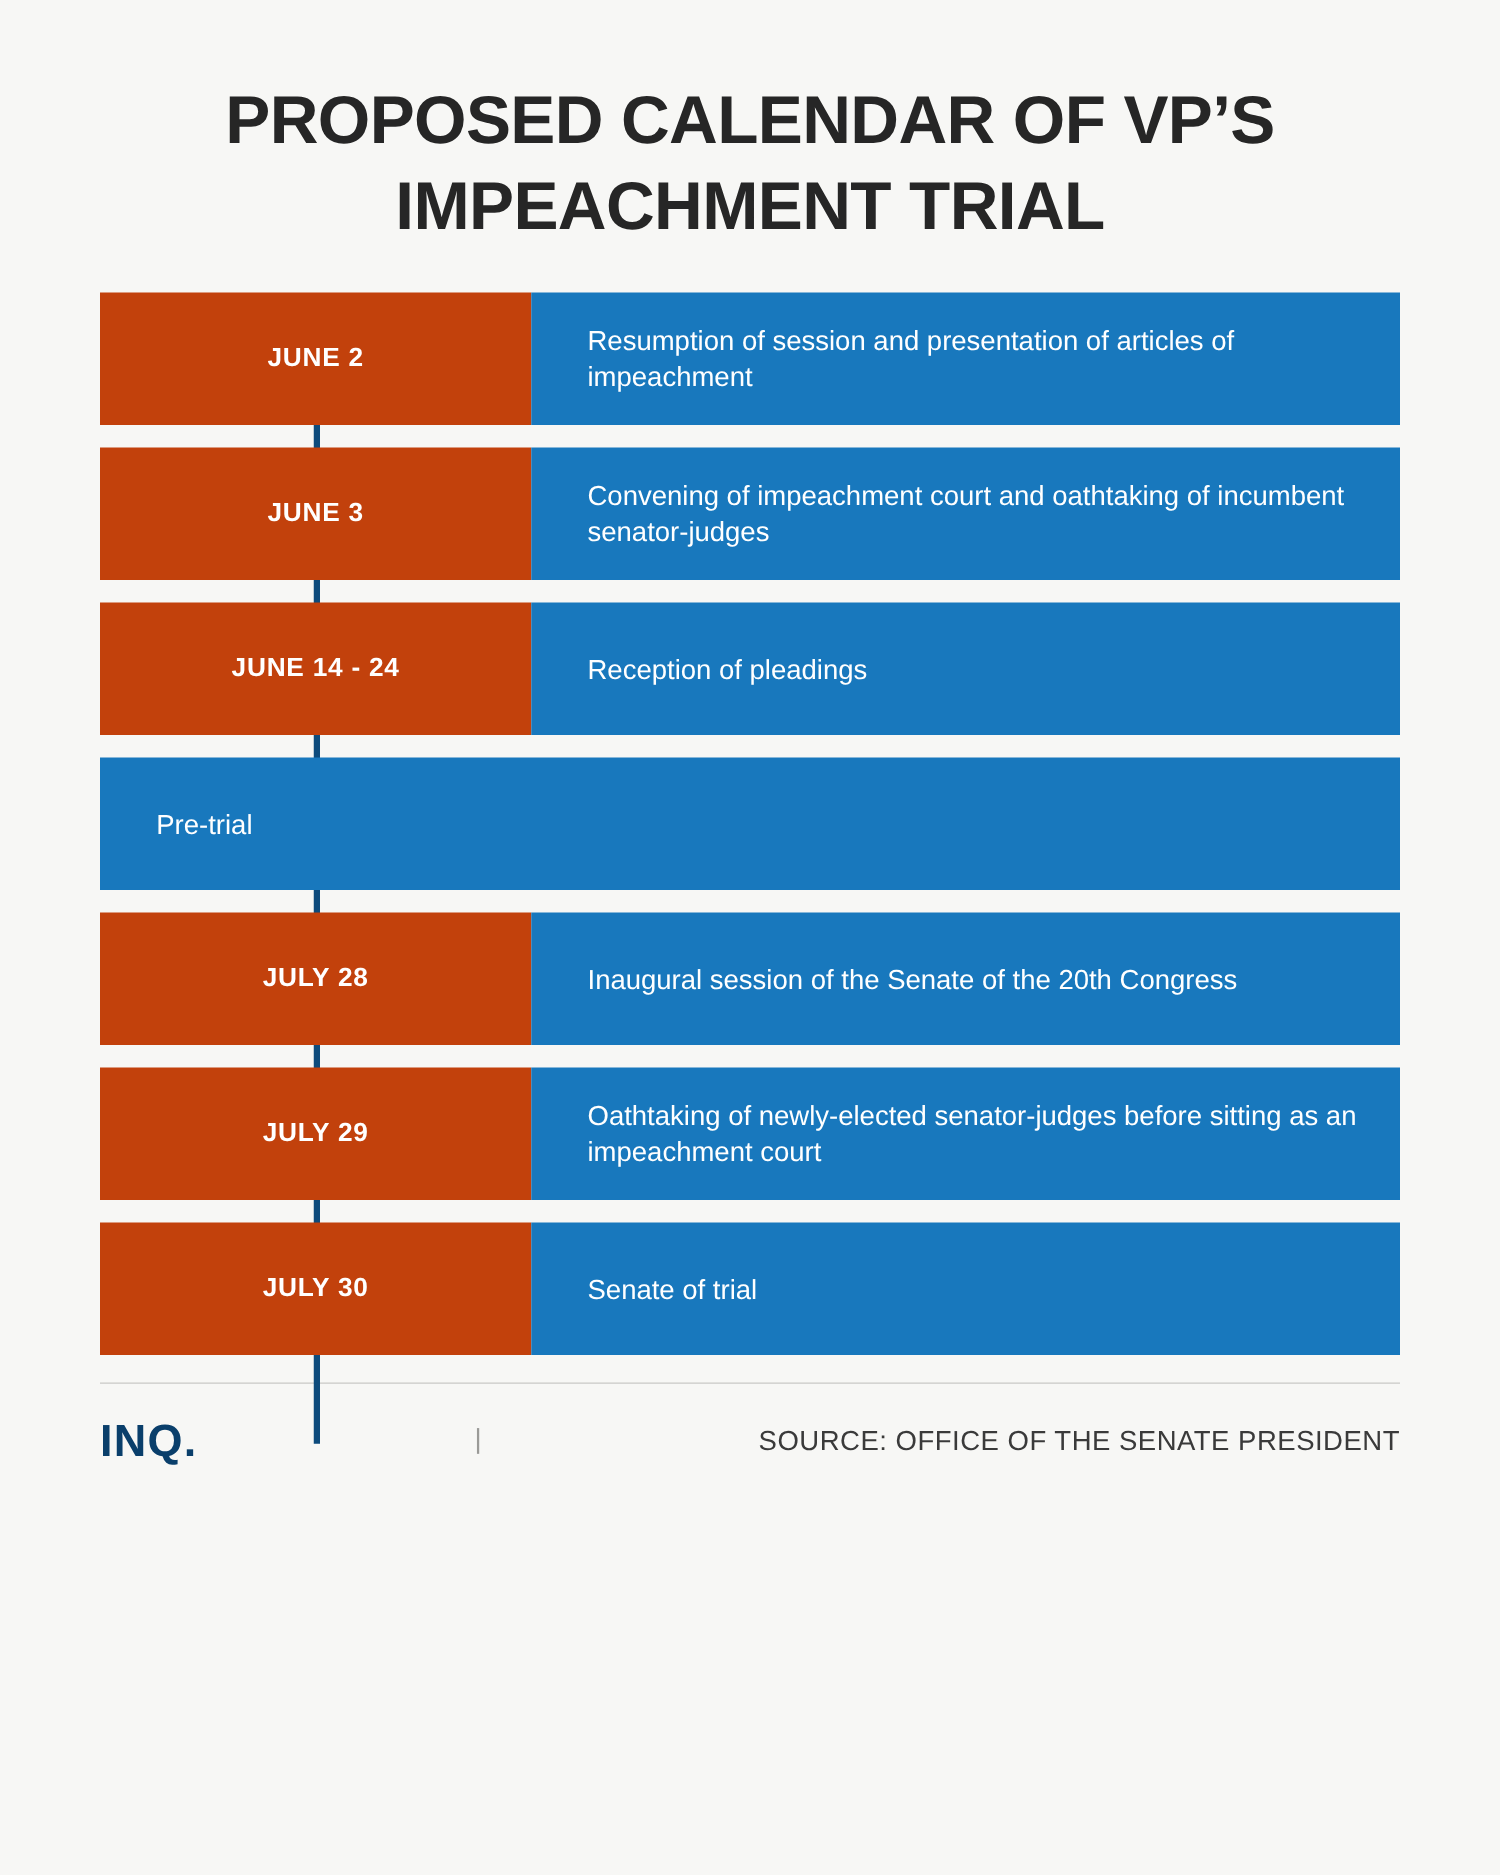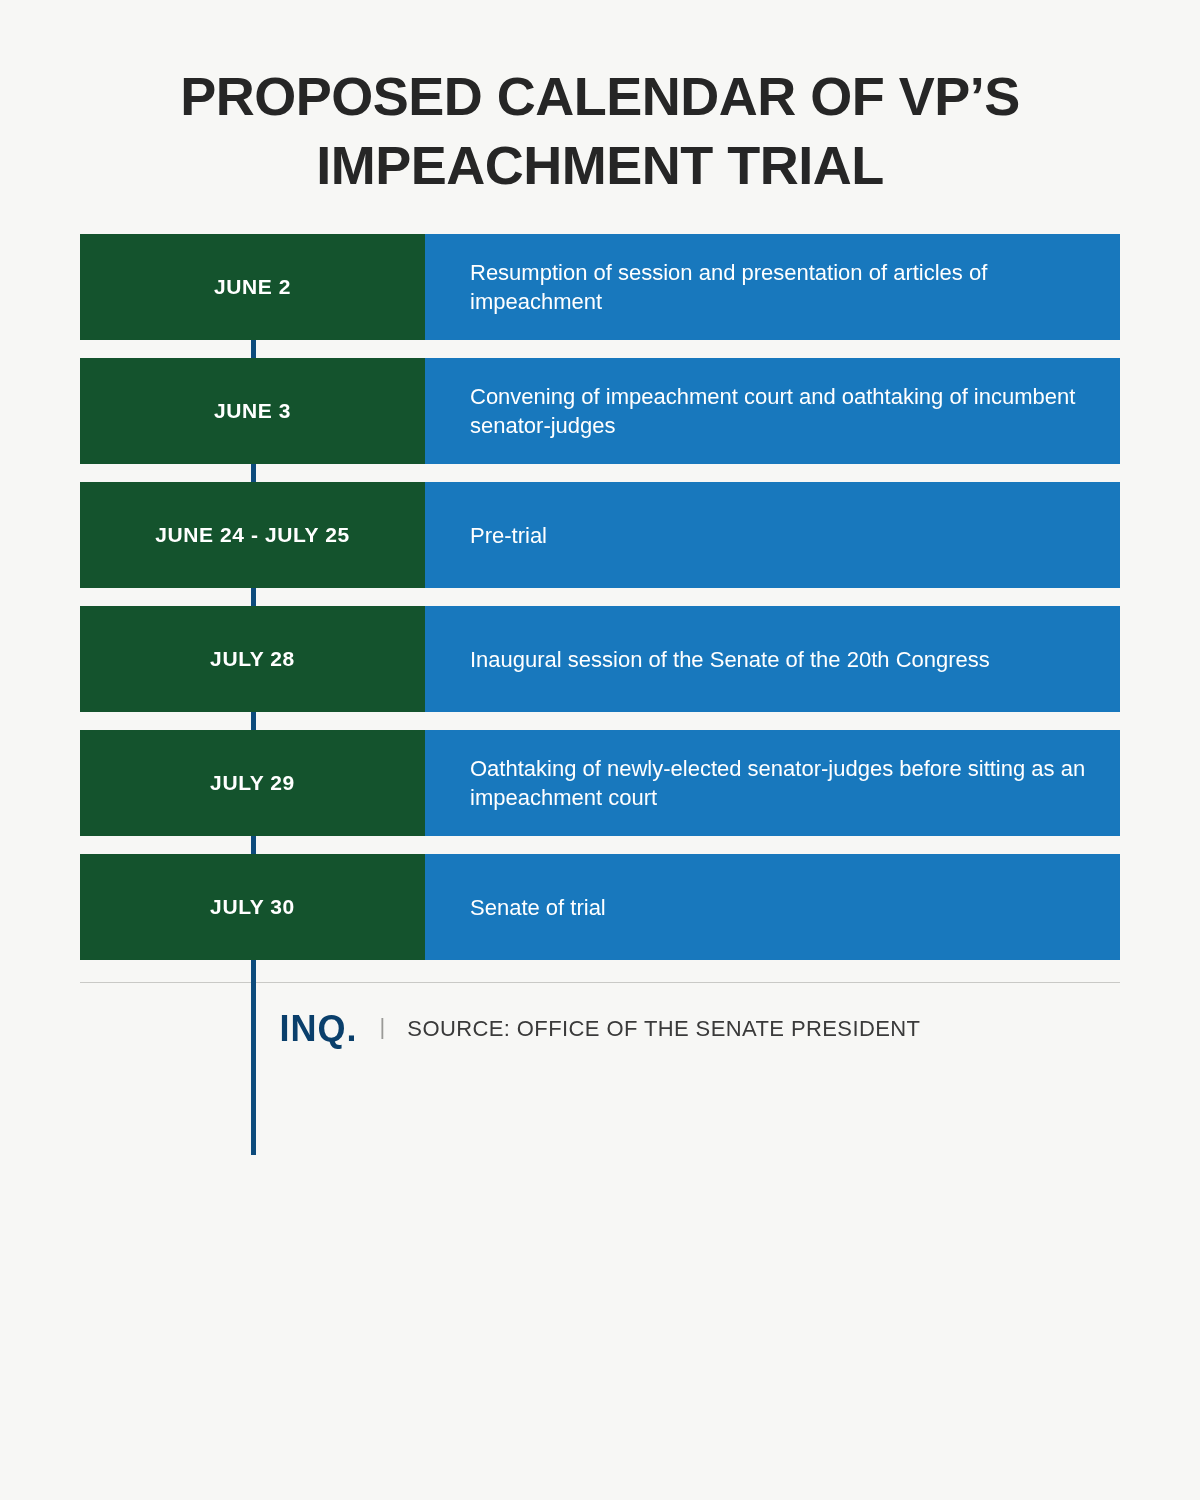--- a/index.html
+++ b/index.html
@@ -50,21 +50,21 @@
     left: 171px;
     width: 5px;
     background: #0d4b7c;
     z-index: 0;
   }
   .date-cell {
     position: relative;
     z-index: 1;
     width: 345px;
     flex: 0 0 345px;
-    background: #14532d;
+    background: #c2410c;
     color: #ffffff;
     display: flex;
     align-items: center;
     justify-content: center;
     font-size: 21px;
     font-weight: 700;
     letter-spacing: 0.6px;
     text-transform: uppercase;
     box-sizing: border-box;
     padding: 10px 14px;
@@ -89,21 +89,21 @@
   .divider {
     margin: 22px 80px 0 80px;
     height: 1px;
     background: #c9c9c6;
   }
   .footer {
     margin: 0 80px;
     padding-top: 28px;
     display: flex;
     align-items: center;
-    justify-content: center;
+    justify-content: space-between;
     gap: 22px;
   }
   .logo {
     font-size: 36px;
     font-weight: 700;
     letter-spacing: 1px;
     color: #0a3f6b;
     line-height: 1;
     display: flex;
     align-items: baseline;
@@ -142,23 +142,28 @@
     </div>
 
     <div class="row">
       <div class="date-cell">JUNE 3</div>
       <div class="desc-cell">
         <span>Convening of impeachment court and oathtaking of incumbent senator-judges</span>
       </div>
     </div>
 
 
-
-    <div class="row">
-      <div class="date-cell">JUNE 24 - JULY 25</div>
+    <div class="row">
+      <div class="date-cell">JUNE 14 - 24</div>
+      <div class="desc-cell">
+        <span>Reception of pleadings</span>
+      </div>
+    </div>
+
+    <div class="row">
       <div class="desc-cell">
         <span>Pre-trial</span>
       </div>
     </div>
 
     <div class="row">
       <div class="date-cell">JULY 28</div>
       <div class="desc-cell">
         <span>Inaugural session of the Senate of the 20th Congress</span>
       </div>

